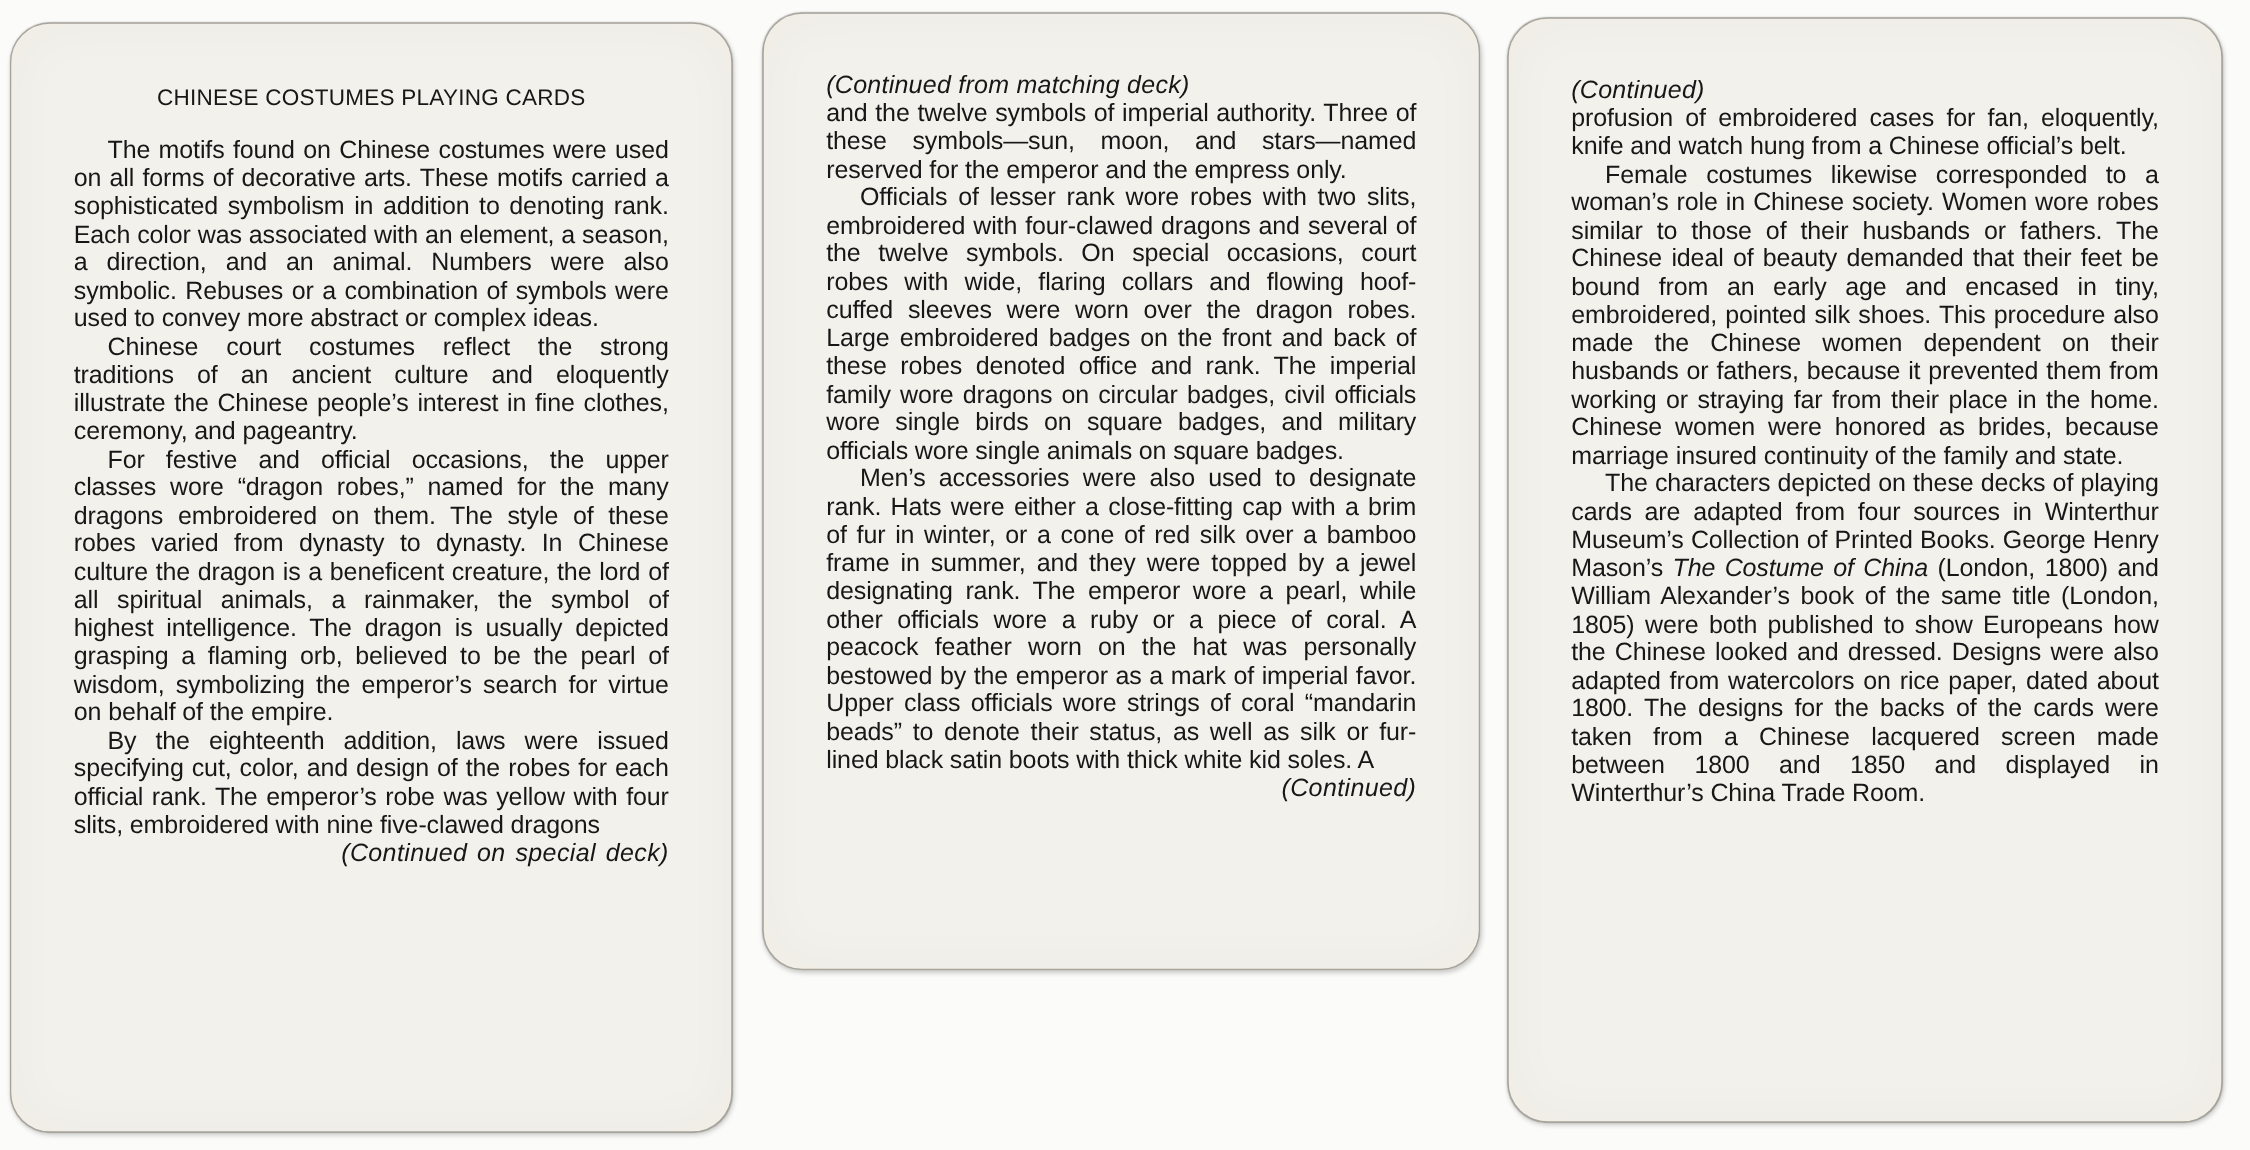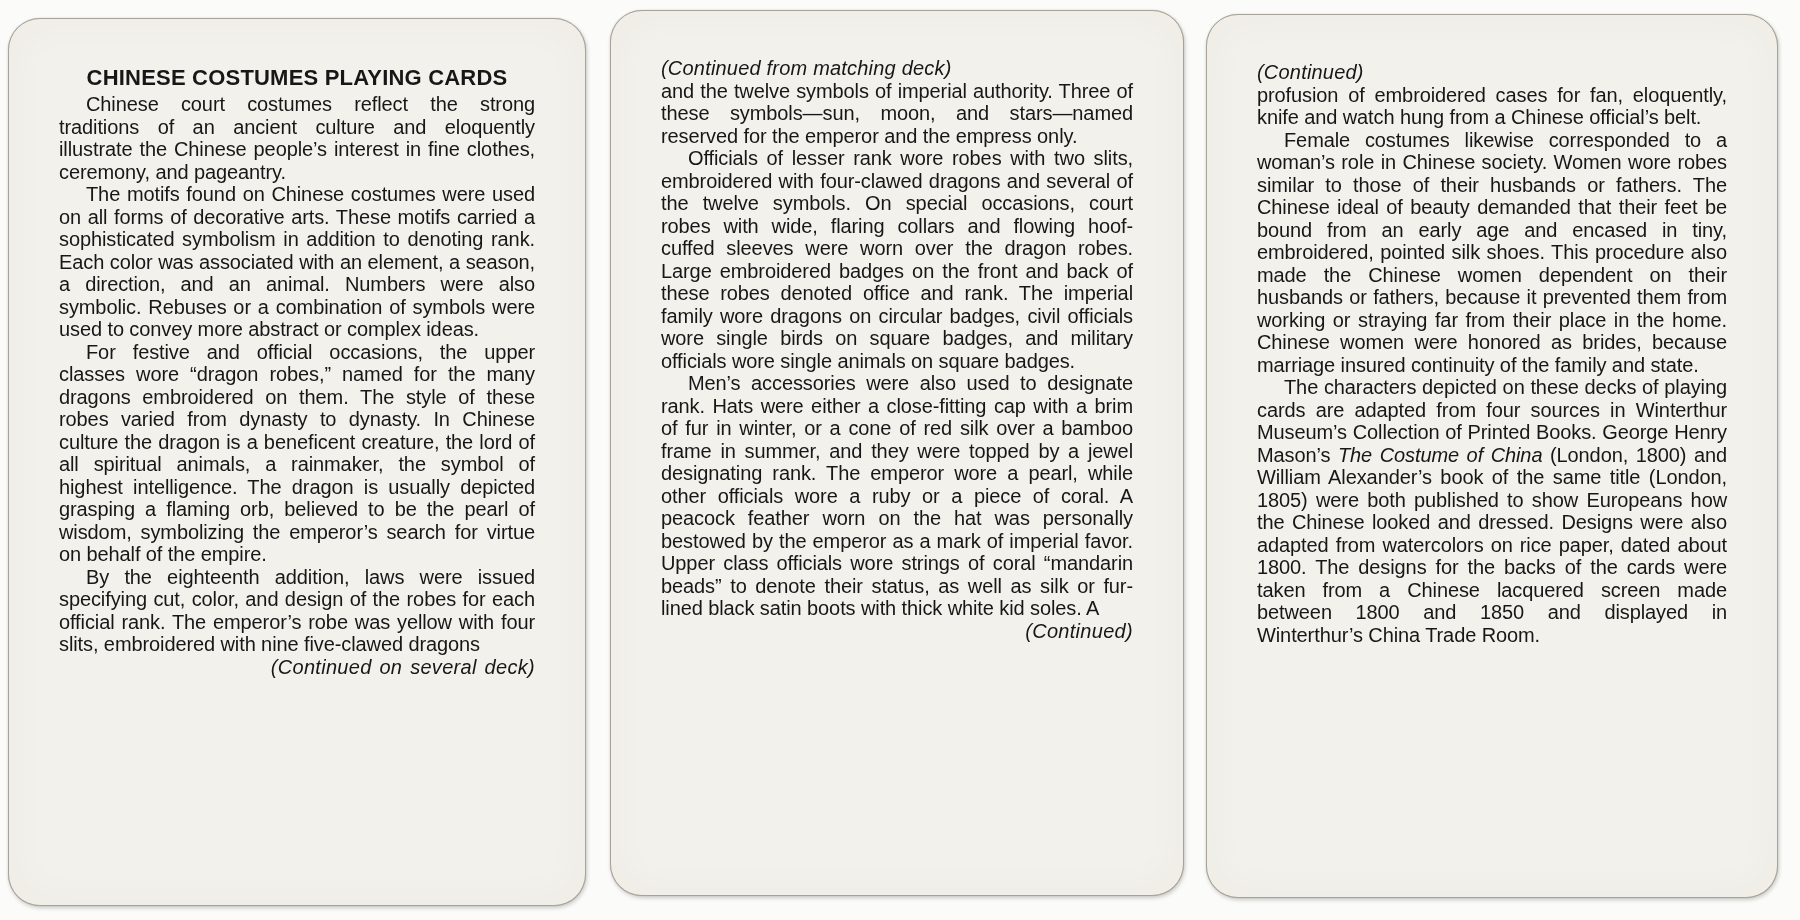--- a/index.html
+++ b/index.html
@@ -21,29 +21,29 @@
   .card{
     position:absolute;
     background:var(--card-bg);
     border:1px solid var(--card-border);
     border-radius:32px;
     box-shadow:1px 2px 4px rgba(0,0,0,0.20), 0 0 1px rgba(0,0,0,0.25), inset 0 0 46px rgba(60,50,30,0.03);
     padding:46px 50px 0 50px;
     overflow:hidden;
   }
   .card-1{left:8px;   top:18px; width:578px; height:888px;}
-  .card-2{left:610px;  top:10px; width:574px; height:886px;}
+  .card-2{left:610px;  top:10px; width:574px; height:766px;}
   .card-3{left:1206px; top:14px; width:572px; height:884px;}
   .card-title{
-    font-size:22px;
+    font-size:18px;
     line-height:26px;
-    font-weight:bold;
+    font-weight:normal;
     text-align:center;
     letter-spacing:0.2px;
-    margin-bottom:2px;
+    margin-bottom:18px;
     white-space:nowrap;
   }
   .card-header{
     font-style:italic;
     font-size:20px;
     line-height:22.5px;
     letter-spacing:0.2px;
   }
   .card-body p{
     font-size:20px;
@@ -62,26 +62,26 @@
   }
 </style>
 </head>
 <body>
 
 <div class="scan-page">
 
   <section class="card card-1">
     <h1 class="card-title">CHINESE COSTUMES PLAYING CARDS</h1>
     <div class="card-body">
+        <p class="indent">The motifs found on Chinese costumes were used on all forms of decorative arts. These motifs carried a sophisticated symbolism in addition to denoting rank. Each color was associated with an element, a season, a direction, and an animal. Numbers were also symbolic. Rebuses or a combination of symbols were used to convey more abstract or complex ideas.</p>
         <p class="indent">Chinese court costumes reflect the strong traditions of an ancient culture and eloquently illustrate the Chinese people’s interest in fine clothes, ceremony, and pageantry.</p>
-        <p class="indent">The motifs found on Chinese costumes were used on all forms of decorative arts. These motifs carried a sophisticated symbolism in addition to denoting rank. Each color was associated with an element, a season, a direction, and an animal. Numbers were also symbolic. Rebuses or a combination of symbols were used to convey more abstract or complex ideas.</p>
         <p class="indent">For festive and official occasions, the upper classes wore “dragon robes,” named for the many dragons embroidered on them. The style of these robes varied from dynasty to dynasty. In Chinese culture the dragon is a beneficent creature, the lord of all spiritual animals, a rainmaker, the symbol of highest intelligence. The dragon is usually depicted grasping a flaming orb, believed to be the pearl of wisdom, symbolizing the emperor’s search for virtue on behalf of the empire.</p>
         <p class="indent">By the eighteenth addition, laws were issued specifying cut, color, and design of the robes for each official rank. The emperor’s robe was yellow with four slits, embroidered with nine five-clawed dragons</p>
       </div>
-    <div class="card-footer">(Continued on several deck)</div>
+    <div class="card-footer">(Continued on special deck)</div>
   </section>
 
   <section class="card card-2">
     <div class="card-header">(Continued from matching deck)</div>
     <div class="card-body">
         <p>and the twelve symbols of imperial authority. Three of these symbols—sun, moon, and stars—named reserved for the emperor and the empress only.</p>
         <p class="indent">Officials of lesser rank wore robes with two slits, embroidered with four-clawed dragons and several of the twelve symbols. On special occasions, court robes with wide, flaring collars and flowing hoof-cuffed sleeves were worn over the dragon robes. Large embroidered badges on the front and back of these robes denoted office and rank. The imperial family wore dragons on circular badges, civil officials wore single birds on square badges, and military officials wore single animals on square badges.</p>
         <p class="indent">Men’s accessories were also used to designate rank. Hats were either a close-fitting cap with a brim of fur in winter, or a cone of red silk over a bamboo frame in summer, and they were topped by a jewel designating rank. The emperor wore a pearl, while other officials wore a ruby or a piece of coral. A peacock feather worn on the hat was personally bestowed by the emperor as a mark of imperial favor. Upper class officials wore strings of coral “mandarin beads” to denote their status, as well as silk or fur-lined black satin boots with thick white kid soles. A</p>
       </div>
     <div class="card-footer">(Continued)</div>

